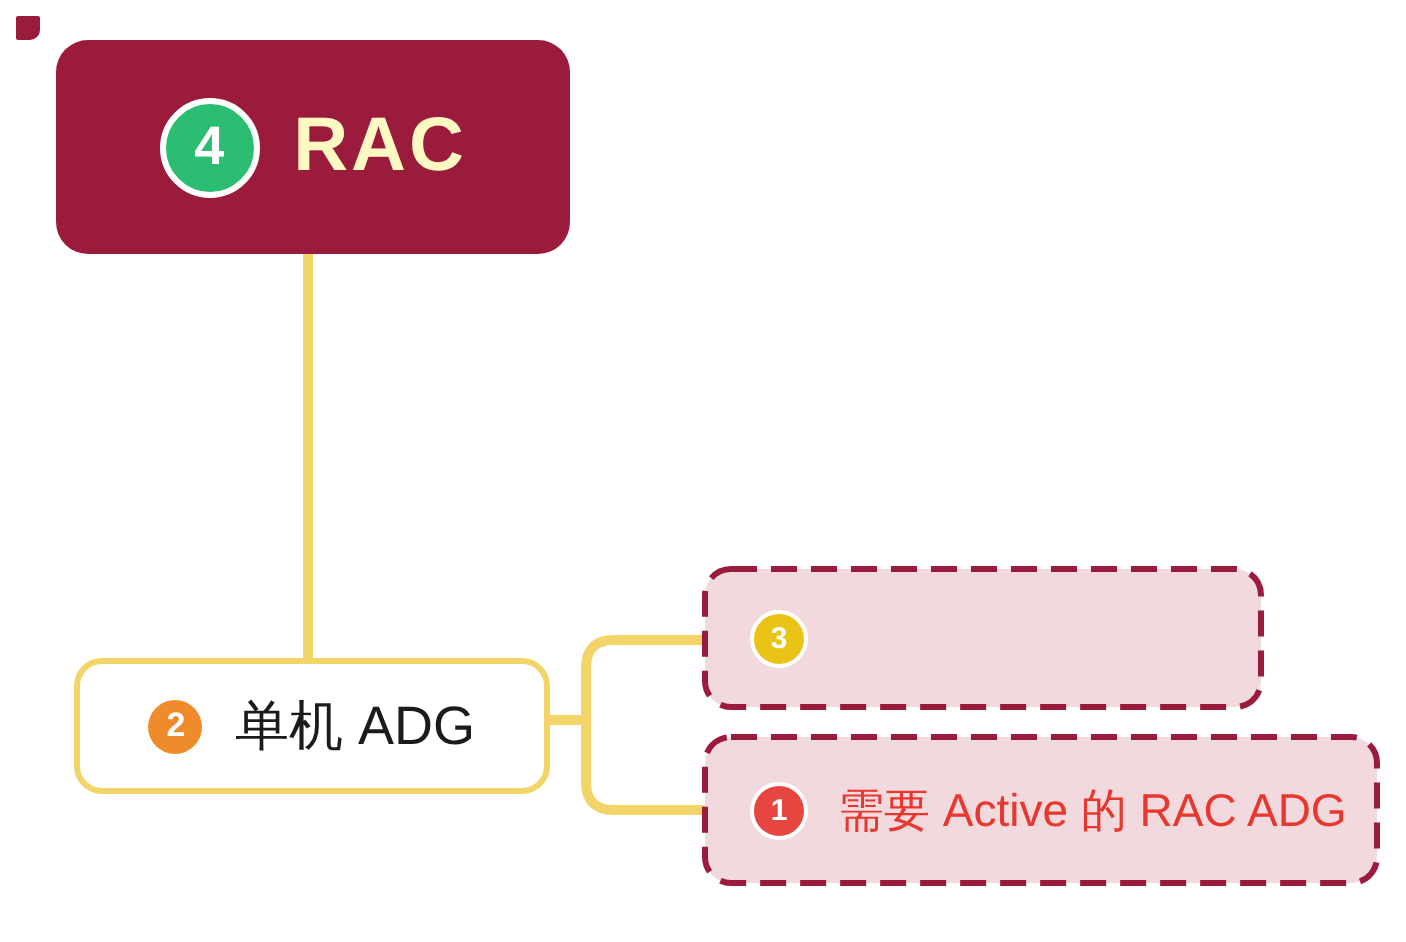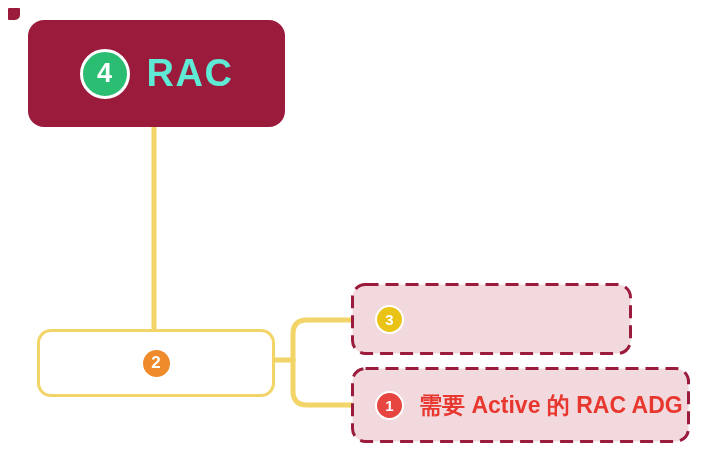--- a/index.html
+++ b/index.html
@@ -18,21 +18,21 @@
   .root-node{
     position:absolute;left:28px;top:20px;width:257px;height:107px;
     background:var(--maroon);border-radius:16px;
     display:flex;align-items:center;justify-content:center;gap:17px;cursor:default;
   }
   .root-badge{
     width:44px;height:44px;border-radius:50%;background:var(--green);
     border:3px solid #fff;color:#fff;font-size:27px;font-weight:bold;
     display:flex;align-items:center;justify-content:center;flex:0 0 auto;
   }
-  .root-label{color:#5eead4;font-size:38px;font-weight:bold;letter-spacing:1.5px;}
+  .root-label{color:#fef9c3;font-size:38px;font-weight:bold;letter-spacing:1.5px;}
 
   .main-node{
     position:absolute;left:37px;top:329px;width:238px;height:68px;box-sizing:border-box;
     background:#fff;border:3px solid var(--yellow);border-radius:14px;
     display:flex;align-items:center;justify-content:center;gap:16px;cursor:default;
   }
   .main-badge{
     width:27px;height:27px;border-radius:50%;background:var(--orange);
     color:#fff;font-size:17px;font-weight:bold;
     display:flex;align-items:center;justify-content:center;flex:0 0 auto;
@@ -49,21 +49,21 @@
     display:flex;align-items:center;padding-left:24px;gap:15px;
   }
   .sub-badge{
     width:25px;height:25px;border-radius:50%;border:2px solid #fff;
     color:#fff;font-size:15px;font-weight:bold;
     display:flex;align-items:center;justify-content:center;flex:0 0 auto;
   }
   .badge-gold{background:var(--gold);}
   .badge-red{background:var(--red);}
   .subtopic-1 .sub-label{font-size:22px;color:var(--olive_text);}
-  .subtopic-2 .sub-label{font-size:23px;font-weight:bold;color:var(--red_text);}
+  .subtopic-2 .sub-label{font-size:23px;font-weight:normal;color:var(--red_text);}
 </style>
 </head>
 <body>
 
 <div class="canvas">
 
   <svg class="connectors">
     <path class="connector-path" d="M154 127 L154 332"></path>
     <path class="connector-path" d="M275 360 L293 360"></path>
     <path class="connector-path" d="M293 360 L293 334 Q293 320 307 320 L352 320"></path>
@@ -76,20 +76,21 @@
     <div class="root-badge">
       <span>4</span>
     </div>
     <span class="root-label">RAC</span>
   </div>
 
   <div class="main-node">
     <div class="main-badge">
       <span>2</span>
     </div>
+    <span class="main-label">单机 ADG</span>
   </div>
 
   <div class="subtopic subtopic-1">
     <svg class="border-svg" viewBox="0 0 281 72" preserveAspectRatio="none">
       <rect class="sub-rect" x="1.5" y="1.5" width="278" height="69" rx="13"></rect>
     </svg>
     <div class="sub-content">
       <div class="sub-badge badge-gold">
         <span>3</span>
       </div>

